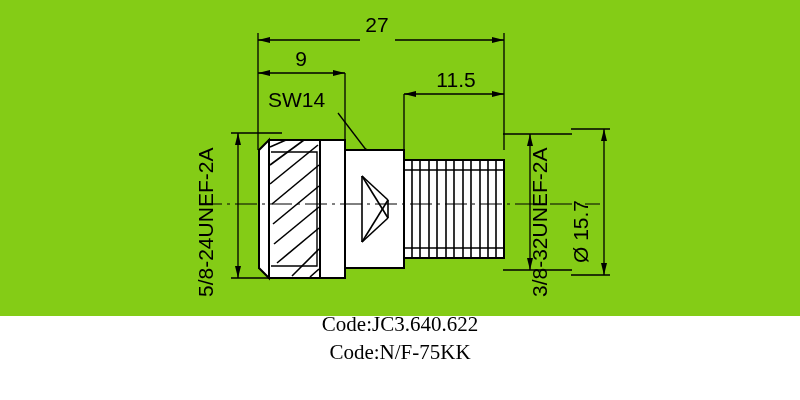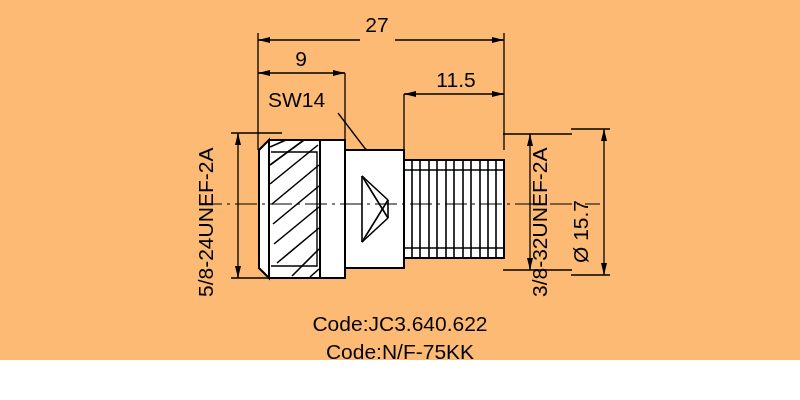--- a/index.html
+++ b/index.html
@@ -9,37 +9,37 @@
   }
   body {
     width: 800px;
     height: 400px;
     font-family: "Liberation Sans", sans-serif;
     overflow: hidden;
   }
   #stage {
     position: relative;
     width: 800px;
-    height: 360px;
-    background: #fdba74;
+    height: 316px;
+    background: #84cc16;
   }
   #drawing-svg {
     position: absolute;
     left: 0;
     top: 0;
   }
   .caption-block {
     position: absolute;
     left: 0;
     top: 310px;
     width: 800px;
     text-align: center;
   }
   .caption-line {
-    font-family: Liberation Sans, sans-serif;
+    font-family: Liberation Serif, serif;
     font-size: 21px;
     color: #000000;
     line-height: 28px;
     letter-spacing: 0px;
   }
 </style>
 </head>
 <body>
 
 <div id="stage">

